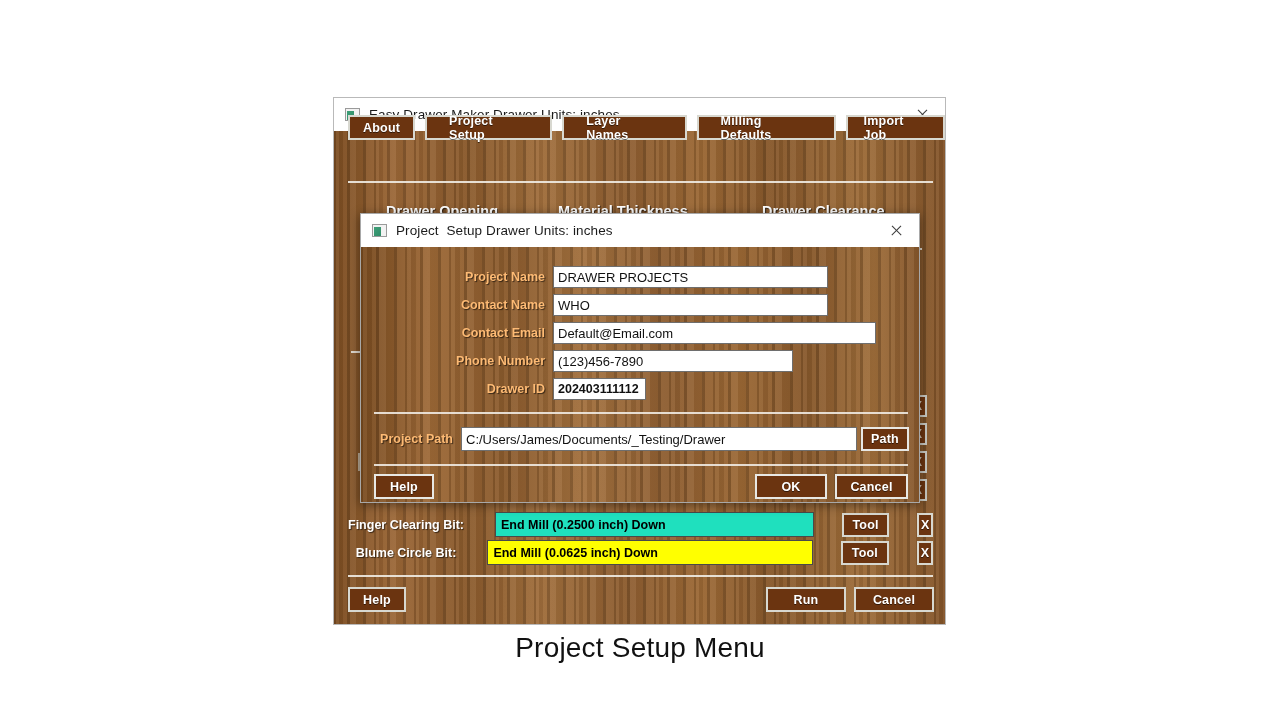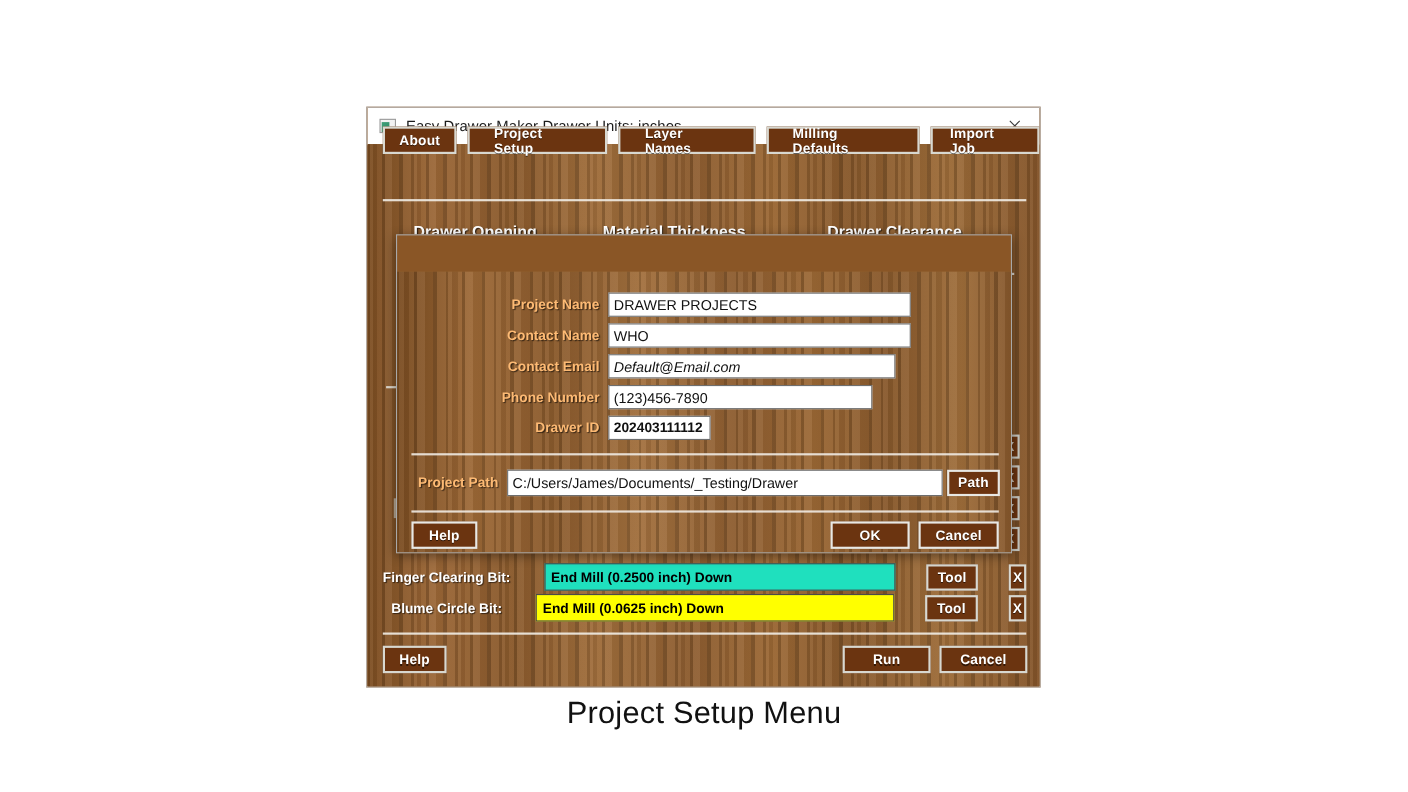--- a/index.html
+++ b/index.html
@@ -101,20 +101,21 @@
   .hr-line {
     position: absolute;
     height: 2px; background: #efeae2; opacity: .92;
   }
 
   .col-head {
     position: absolute; top: 0;
     font-size: 14.5px; font-weight: bold; color: #ffffff;
     text-shadow: 1px 1px 1px rgba(0,0,0,.65);
     white-space: nowrap;
+    margin-left: 10px;
   }
 
   
   .edge-x {
     position: absolute;
     width: 18px; height: 22px;
     box-sizing: border-box;
     border: 2px solid #c9c9c2;
     background: #6b3410;
     color: #cfc4b4;
@@ -294,36 +295,43 @@
 
     <div class="hr-line" style="left:14px; top:477px; width:585px;"></div>
 
     <div class="btn footer-btn" style="left:14px;  top:489px;">Help</div>
     <div class="btn footer-btn" style="left:432px; top:489px; width:80px; padding:0;">Run</div>
     <div class="btn footer-btn" style="left:520px; top:489px; width:80px; padding:0;">Cancel</div>
   </div>
 
   <div class="dialog">
 
+    <div class="dlg-titlebar">
+      <div class="tb-icon"></div>
+      <div class="tb-title">Project  Setup Drawer Units: inches</div>
+      <div class="tb-close">
+        <span class="x-glyph"></span>
+      </div>
+    </div>
 
     <div class="dlg-wood"></div>
 
     <div class="form-row" style="left:0; top:52px; width:100%;">
       <div class="f-label" style="width:184px;">Project Name</div>
       <div class="f-input" style="width:275px;">DRAWER PROJECTS</div>
     </div>
 
     <div class="form-row" style="left:0; top:80px; width:100%;">
       <div class="f-label" style="width:184px;">Contact Name</div>
       <div class="f-input" style="width:275px;">WHO</div>
     </div>
 
     <div class="form-row" style="left:0; top:108px; width:100%;">
       <div class="f-label" style="width:184px;">Contact Email</div>
-      <div class="f-input" style="width:261px;font-style:italic;">Default@Email.com</div>
+      <div class="f-input" style="width:323px;">Default@Email.com</div>
     </div>
 
     <div class="form-row" style="left:0; top:136px; width:100%;">
       <div class="f-label" style="width:184px;">Phone Number</div>
       <div class="f-input" style="width:240px;">(123)456-7890</div>
     </div>
 
     <div class="form-row" style="left:0; top:164px; width:100%;">
       <div class="f-label" style="width:184px;">Drawer ID</div>
       <div class="f-input bold" style="width:93px;">202403111112</div>

